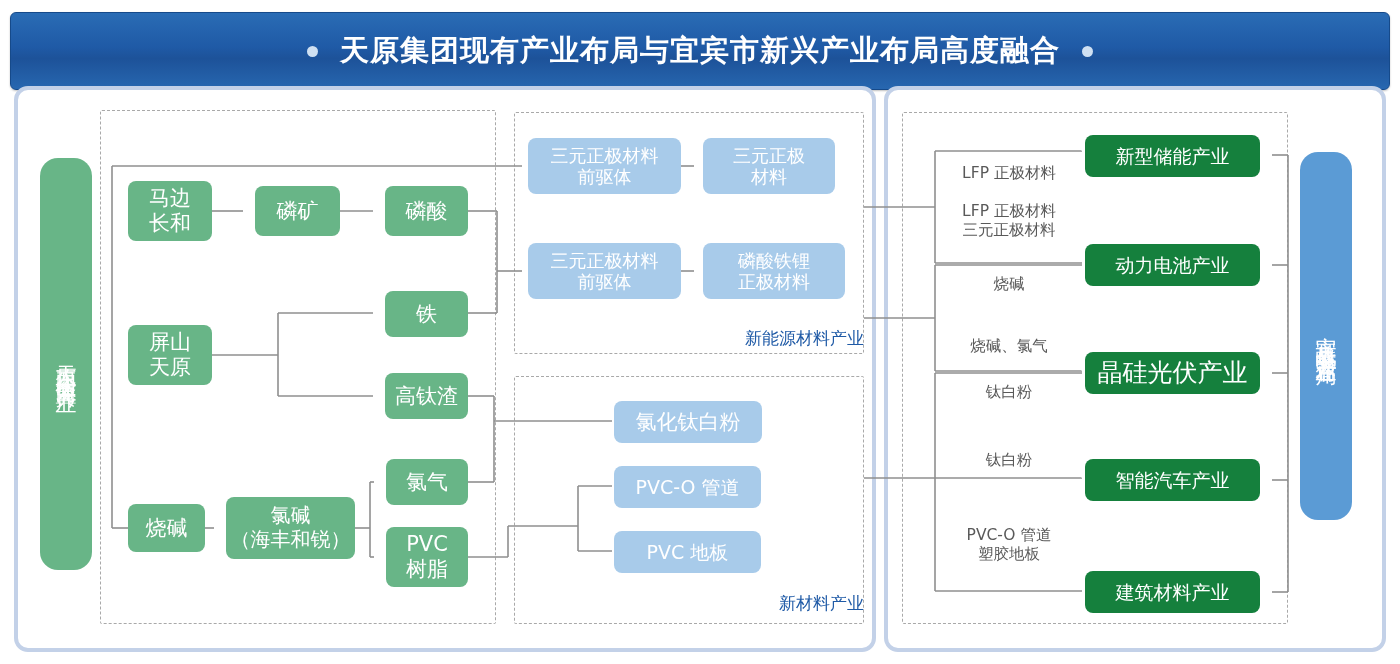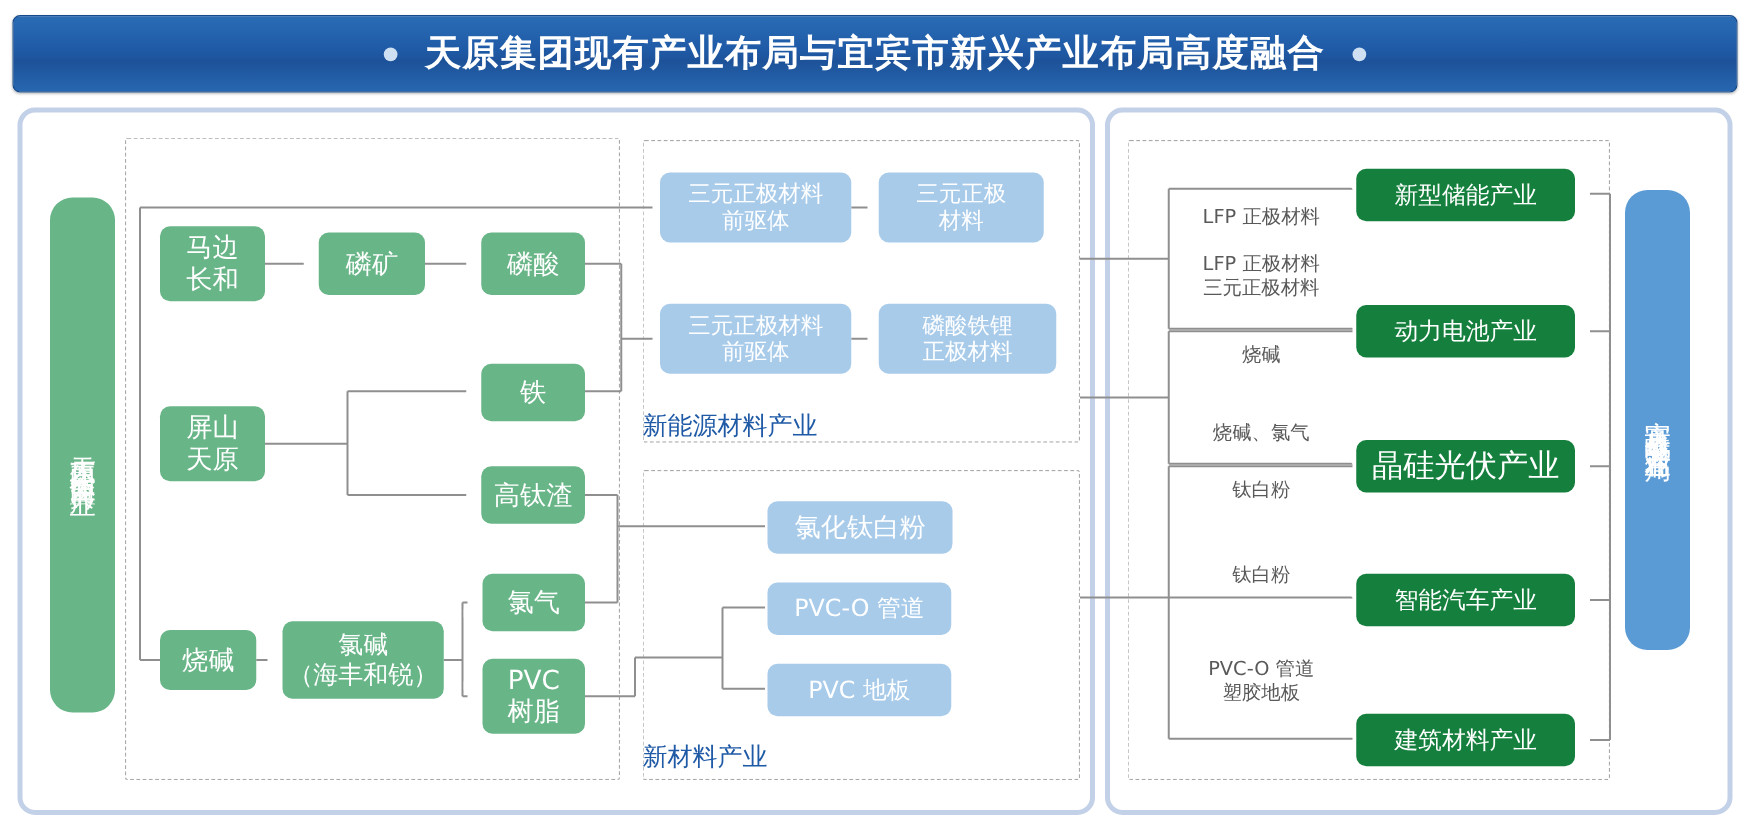--- a/index.html
+++ b/index.html
@@ -4,21 +4,21 @@
 <style>
   * { box-sizing: border-box; margin:0; padding:0; }
   html,body{ background:#ffffff; }
   body{
     width:1400px; height:664px; position:relative; overflow:hidden;
     font-family:"DejaVu Sans","Liberation Sans",sans-serif;
   }
 
   
   #title-bar{
-    position:absolute; left:10px; top:12px; width:1380px; height:62px;
+    position:absolute; left:10px; top:12px; width:1380px; height:78px;
     border-radius:6px;
     background:linear-gradient(180deg,#2a6cb5 0%,#1f5aa6 45%,#1d5299 60%,#2767b0 100%);
     border:1px solid #164a8a;
     display:flex; align-items:center; justify-content:center; gap:22px;
     box-shadow:0 1px 2px rgba(0,0,0,.25);
   }
   #title-bar .dot{
     width:11px; height:11px; border-radius:50%; background:#cfe0f2; flex:none;
   }
   #title-text{
@@ -35,22 +35,22 @@
   
   .dashgroup{
     position:absolute; border:1.6px dashed #a9a9a9; border-radius:2px; background:transparent;
   }
   #grp-tianyuan{ left:100px; top:110px; width:396px; height:514px; }
   #grp-newenergy{ left:514px; top:112px; width:350px; height:242px; }
   #grp-newmat{   left:514px; top:376px; width:350px; height:248px; }
   #grp-yibin{    left:902px; top:112px; width:386px; height:512px; }
 
   .grp-caption{
-    position:absolute; color:#1f5aa6; font-size:20px; white-space:nowrap;
-    text-align:left;
+    position:absolute; color:#1f5aa6; font-size:17px; white-space:nowrap;
+    text-align:right;
   }
 
   
   .box{
     position:absolute; border-radius:8px;
     display:flex; align-items:center; justify-content:center; text-align:center;
     color:#ffffff; line-height:1.18; white-space:pre-line; padding:2px 4px;
   }
   .green{ background:#68b587; }
   .lblue{ background:#a8cbea; }

